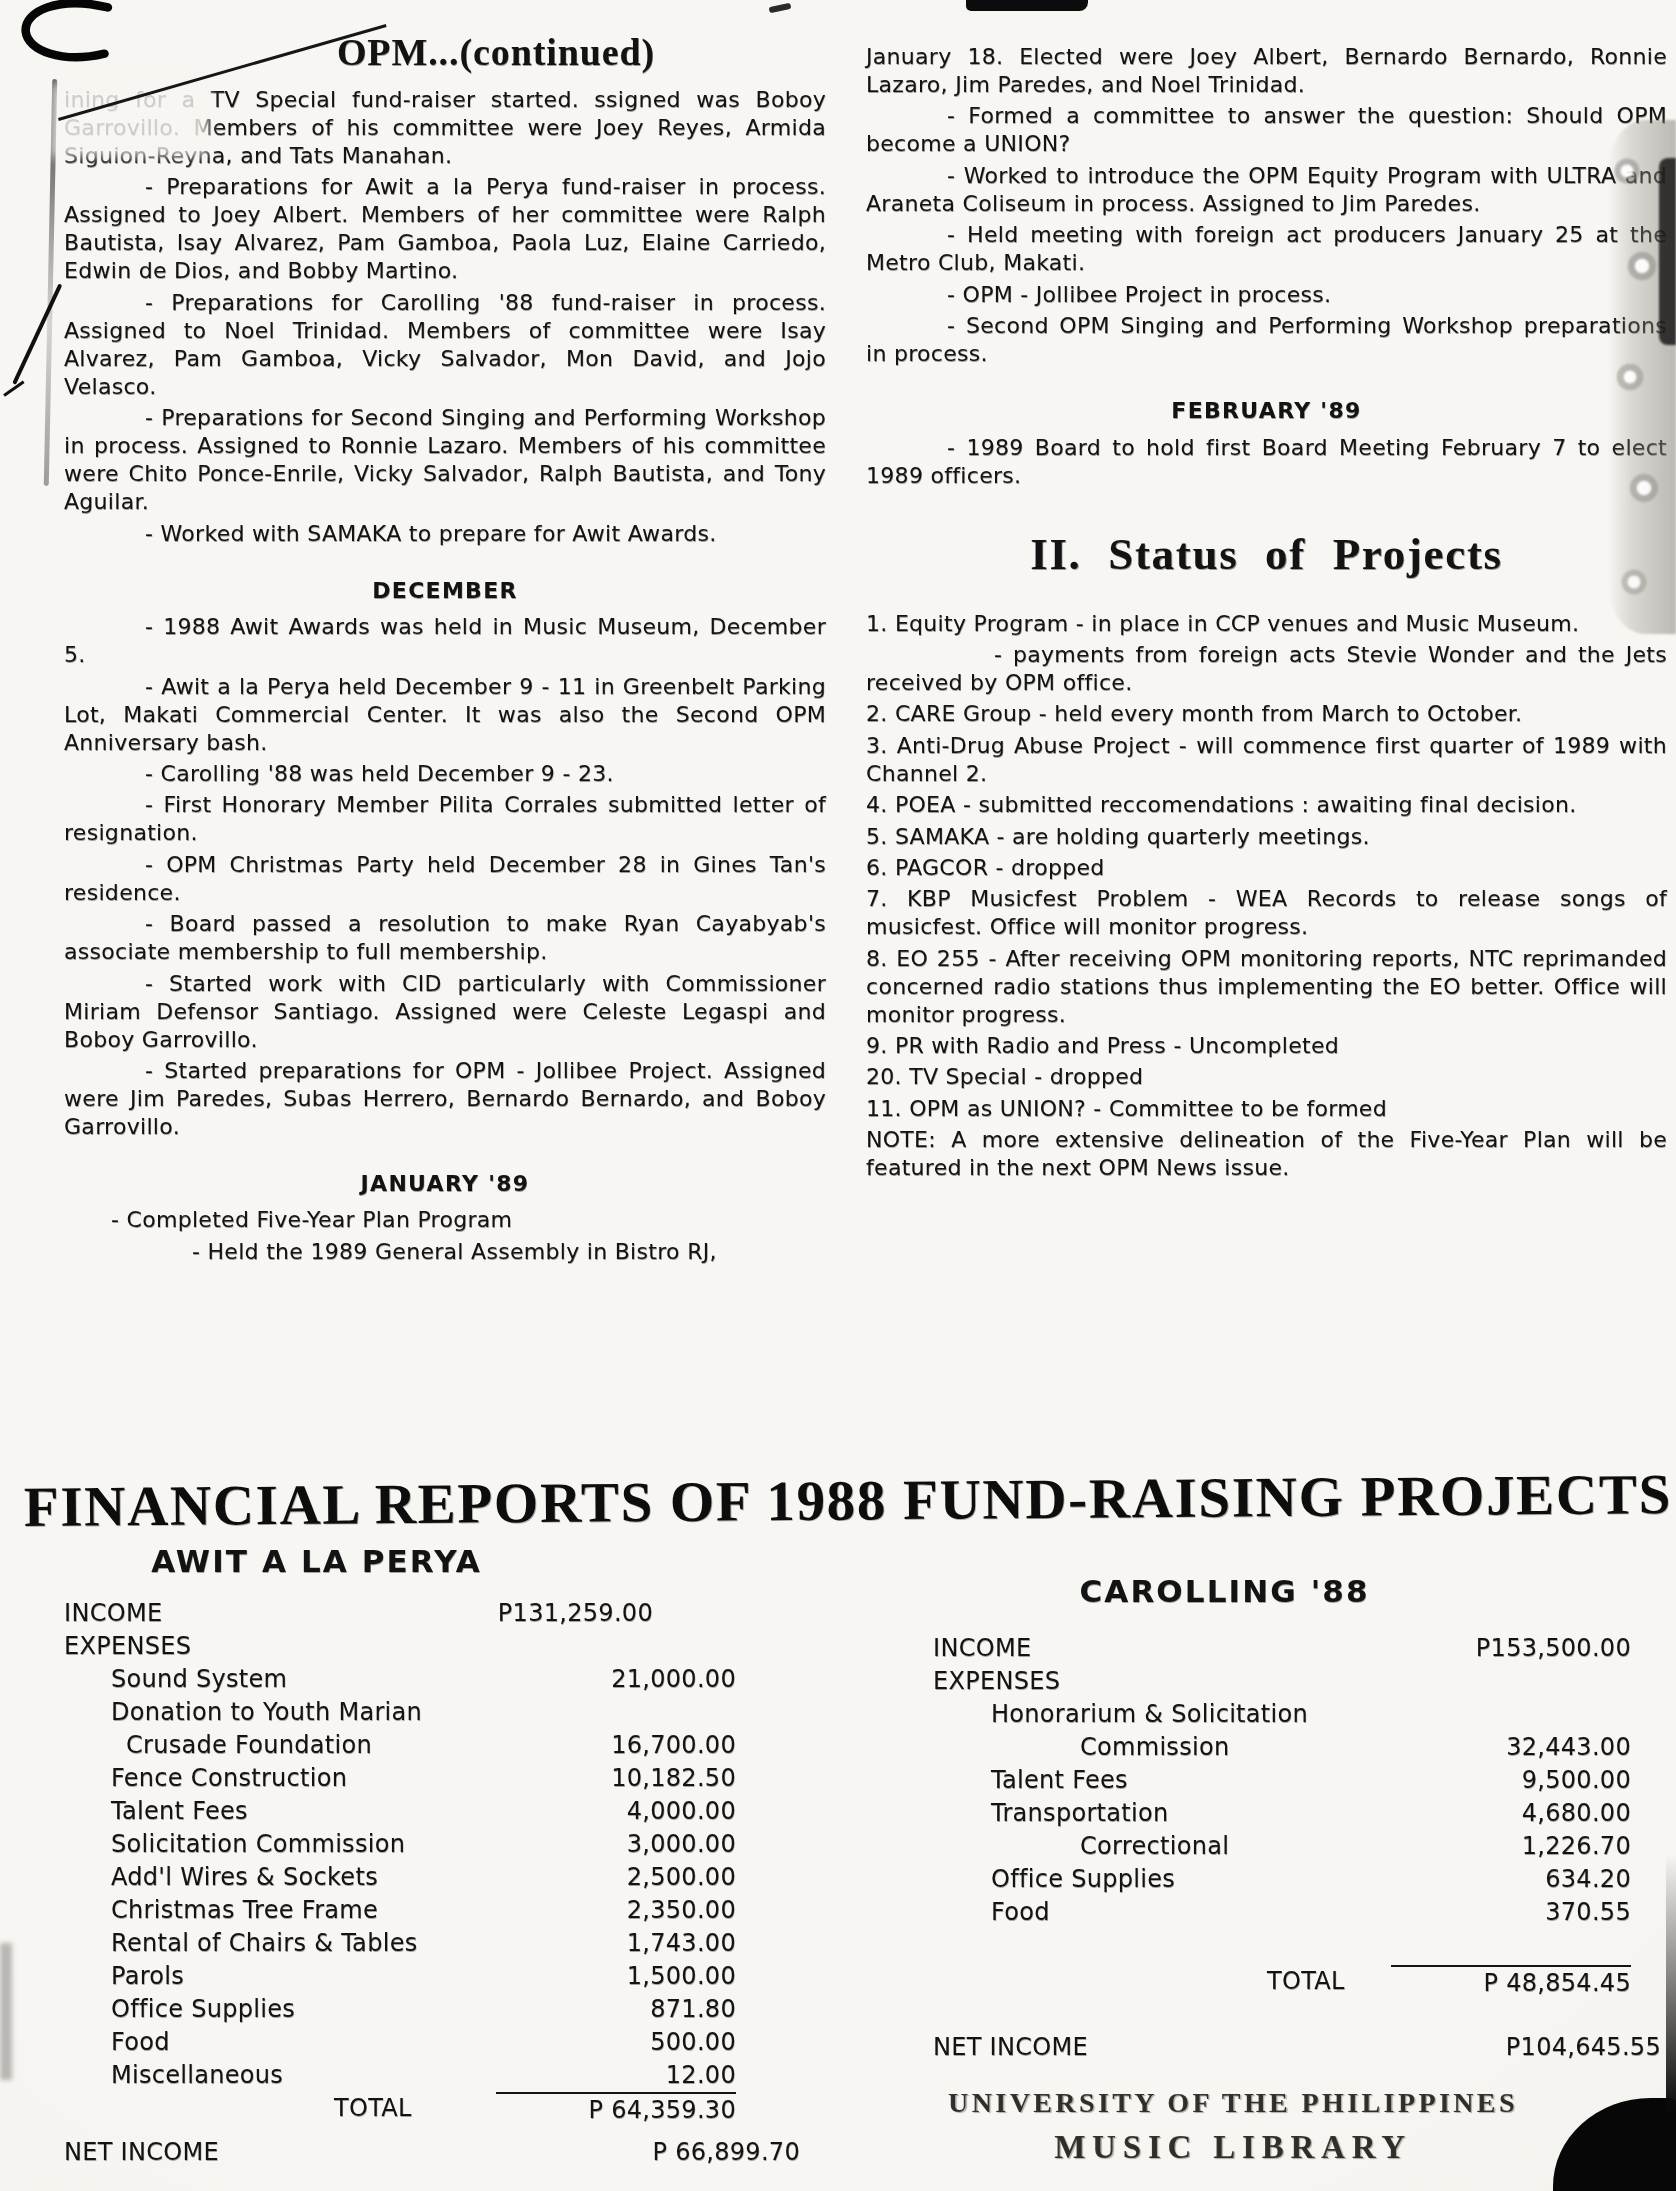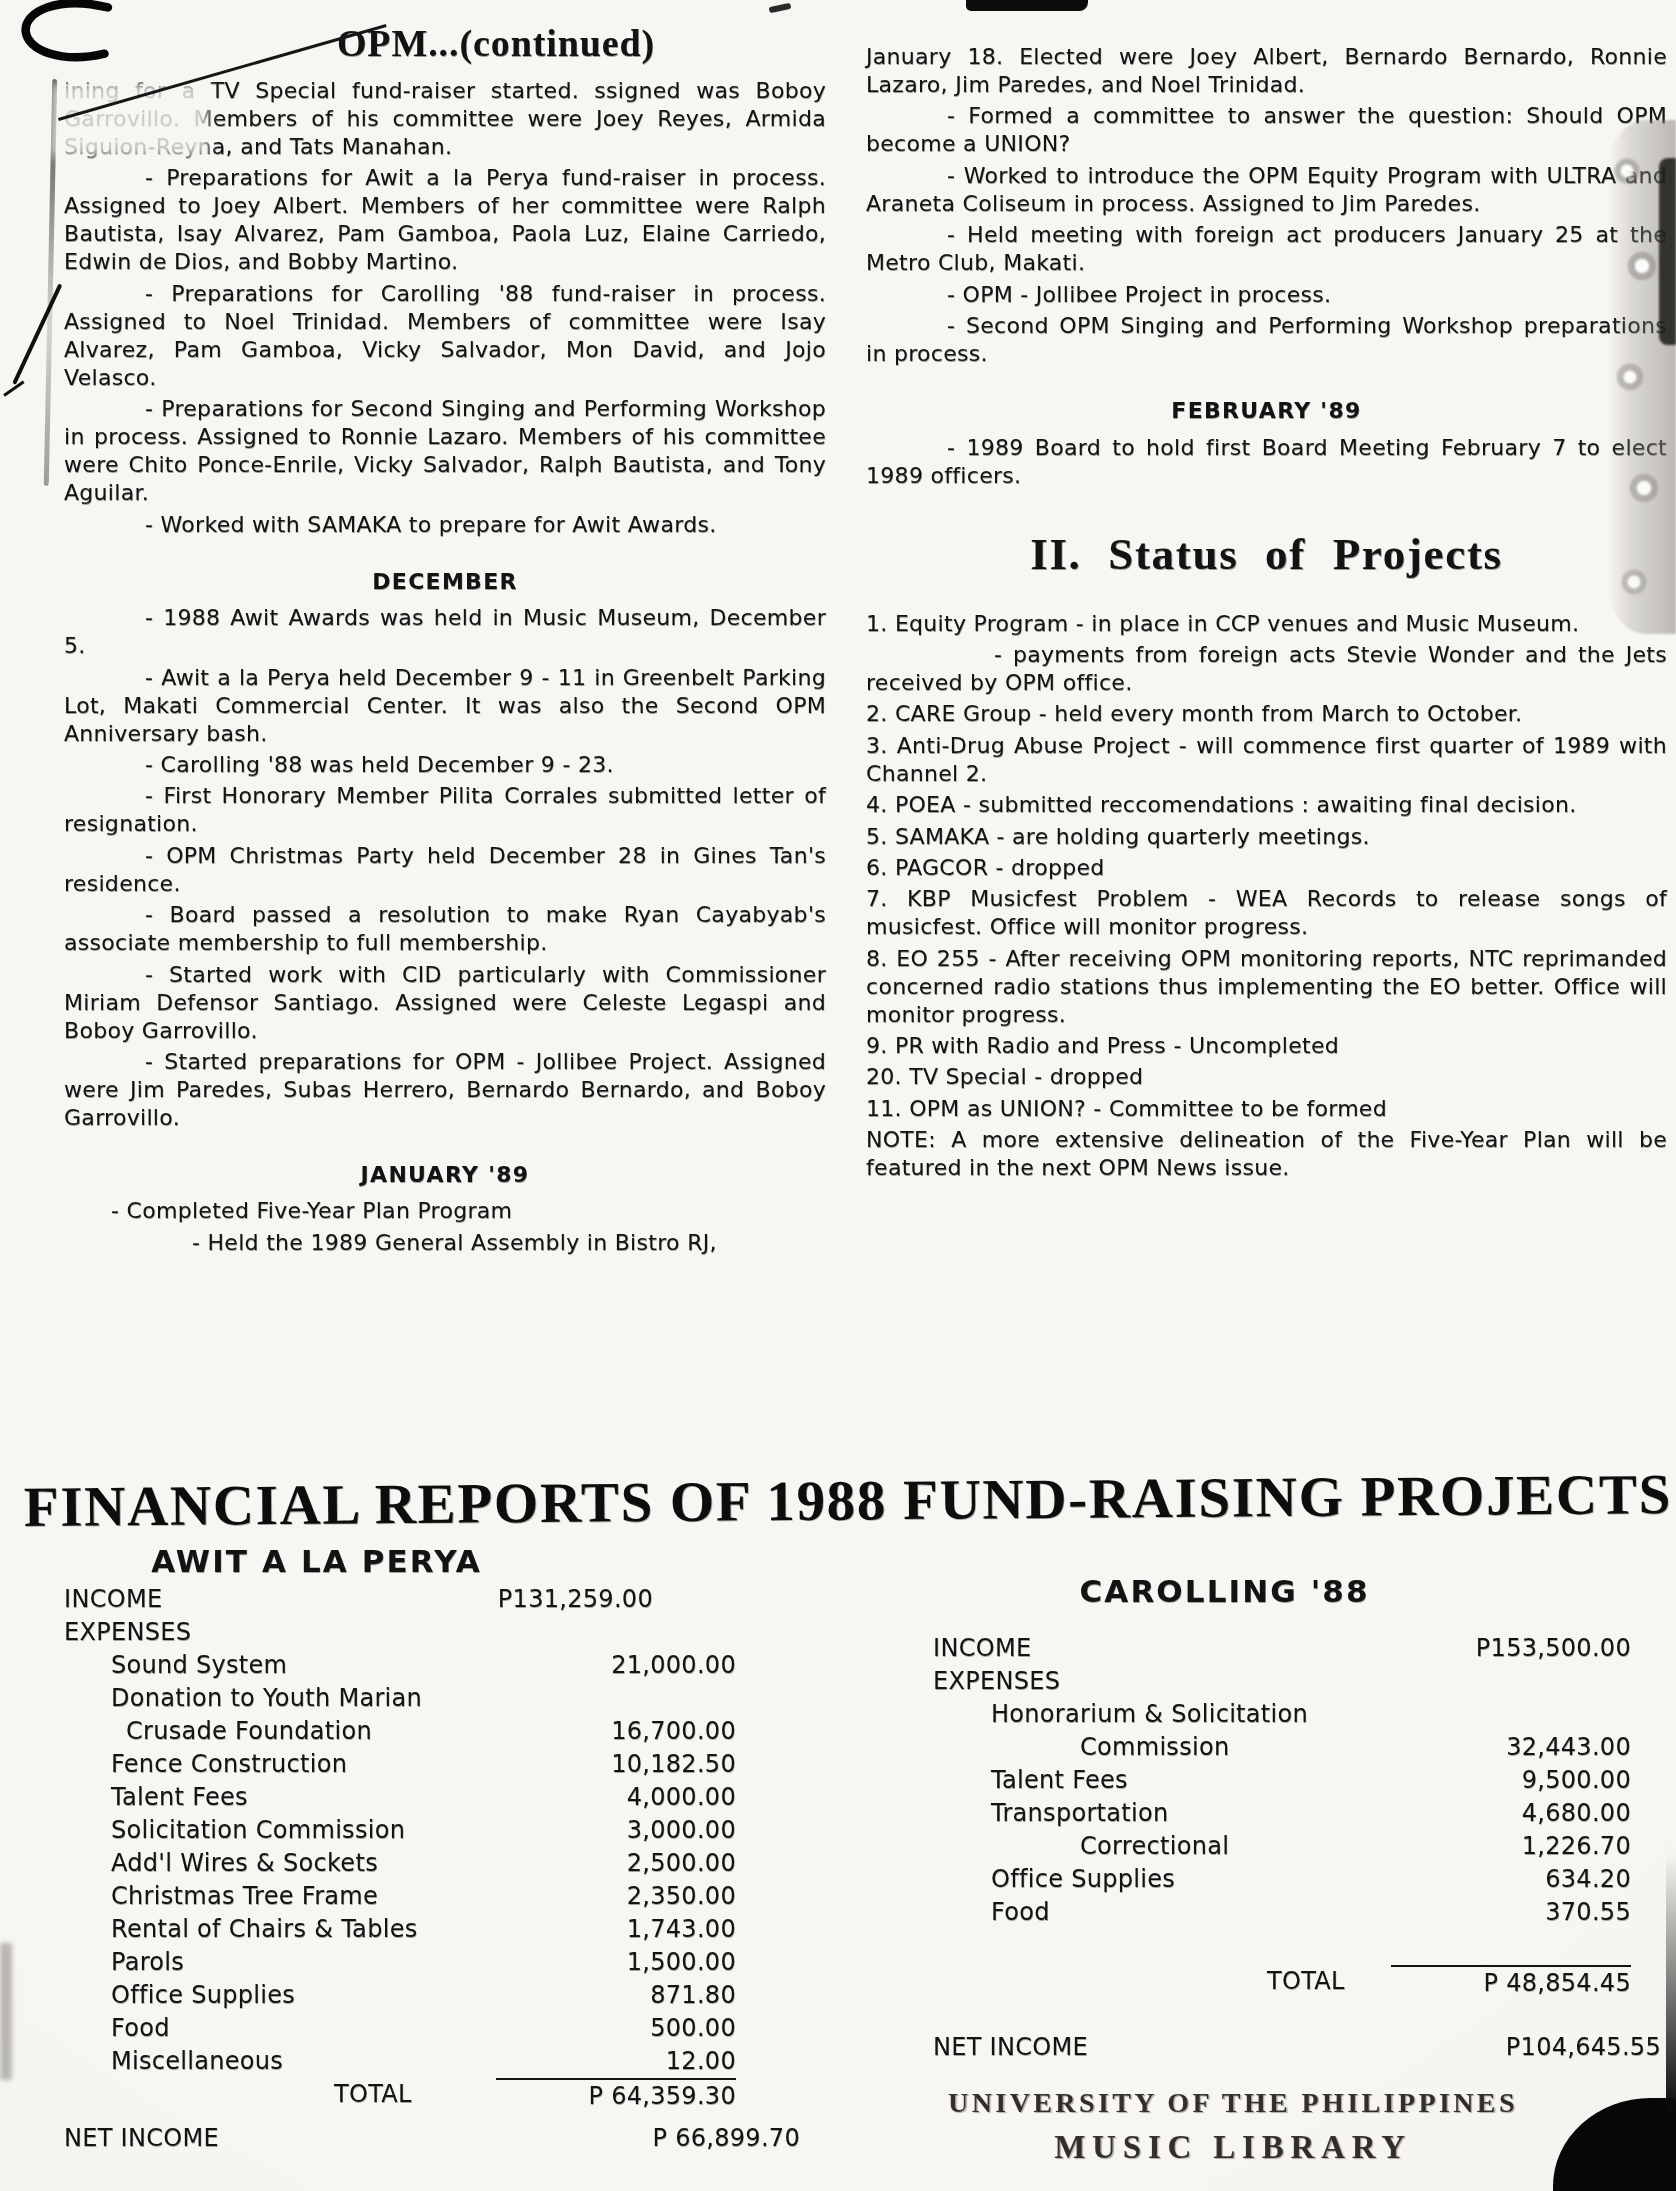--- a/index.html
+++ b/index.html
@@ -17,30 +17,30 @@
                    text-align:center; margin:0 26px 12px 128px; letter-spacing:0.9px; }
   .colhead { font-weight:bold; text-align:center; margin:29px 0 8.6px; letter-spacing:1.3px; text-indent:0; }
   .ind55  { text-indent:47px; }
   .ind150 { text-indent:128px; }
   .status-head { font-family:"Liberation Serif", serif; font-weight:bold; font-size:45px;
                  line-height:50px; text-align:center; letter-spacing:1.7px; word-spacing:13.7px; margin:39px 0 31px;
                  text-shadow:0.9px 0.9px 0 rgba(10,10,10,.4); }
   .status-item { margin-bottom:4.3px; }
   .sub-bullet { text-indent:128px; }
   .note { margin-top:31px; }
-  .leftcol  { left:64px;  top:22px;  width:762px; }
+  .leftcol  { left:64px;  top:31px;  width:762px; }
   .rightcol { left:866px; top:43px; width:801px; }
 
   
   .fin-head { position:absolute; left:24px; top:1474px; font-family:"Liberation Serif", serif; font-weight:bold;
               font-size:57px; letter-spacing:1.7px; white-space:nowrap; color:#0d0d0d; z-index:2;
               transform:rotate(-0.45deg); transform-origin:left bottom; text-shadow:0.9px 0.9px 0 rgba(0,0,0,.3); }
   .fintable { position:absolute; font-size:24px; line-height:33px; letter-spacing:0.3px; z-index:2;
               text-shadow:0.5px 0.5px 0 rgba(10,10,10,.35); }
-  .tbl-title { font-weight:bold; font-size:31px; letter-spacing:2.1px; text-align:center; margin-bottom:5px; }
+  .tbl-title { font-weight:bold; font-size:31px; letter-spacing:2.1px; text-align:center; margin-bottom:19px; }
   .frow { display:flex; }
   .frow .lbl { flex:1; }
   .frow .amt { width:240px; text-align:right; white-space:nowrap; }
   .ind-0 .lbl { padding-left:13px; }
   .ind-1 .lbl { padding-left:60px; }
   .ind-2 .lbl { padding-left:75px; }
   .awit { left:51px; top:1545px; width:685px; }
   .awit .tbl-title { width:531px; }
   .awit .income .amt { margin-right:83px; }
   .awit .total .lbl { padding-left:283px; }

